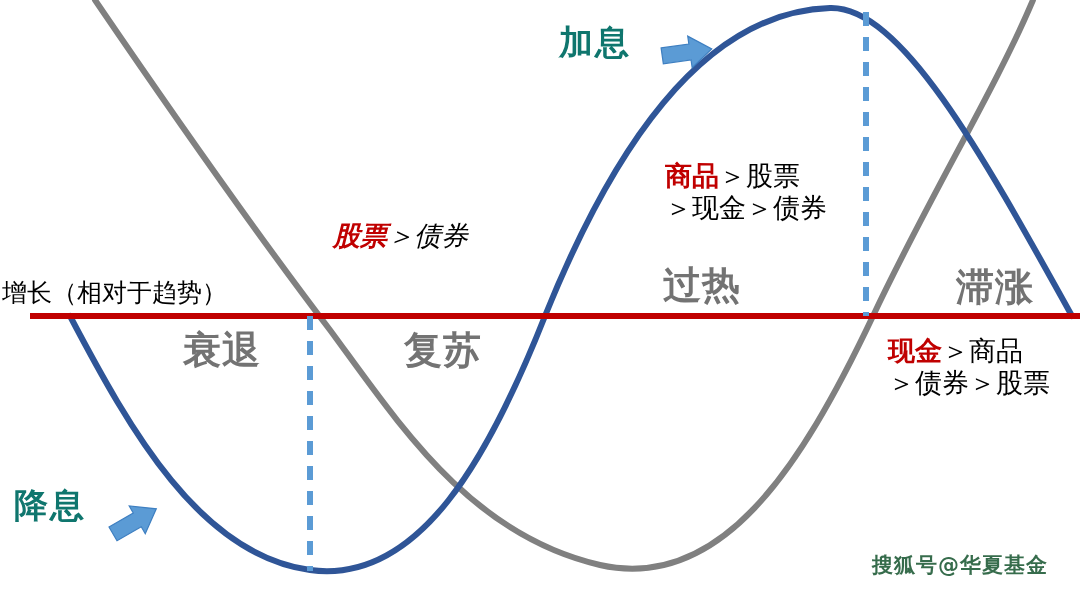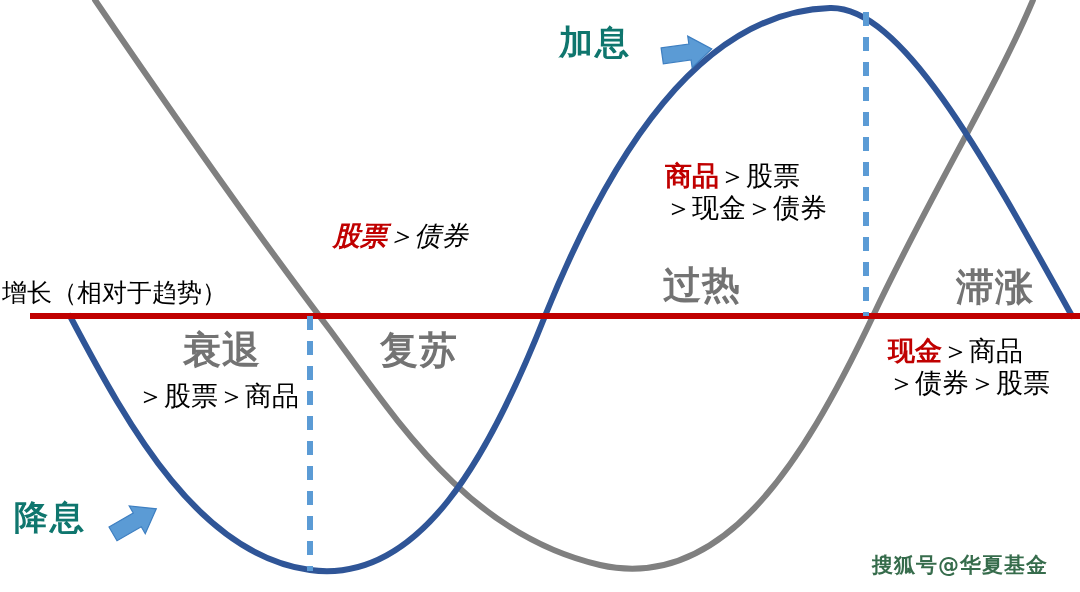--- a/index.html
+++ b/index.html
@@ -105,28 +105,27 @@
 
     <g transform="translate(105,520) rotate(-30)">
       <path d="M 0,8 L 28,8 L 28,0 L 50,16 L 28,32 L 28,24 L 0,24 Z" fill="#5B9BD5" stroke="#3E7FC1" stroke-width="1.2"></path>
     </g>
   </svg>
 
   <div class="lbl axis-caption" style="left:2px; top:278px;">增长（相对于趋势）</div>
 
   <div class="lbl phase" style="left:183px; top:328px;">衰退</div>
 
-  <div class="lbl phase" style="left:380px; top:328px;">复苏</div>
+  <div class="lbl phase" style="left:404px; top:328px;">复苏</div>
 
   <div class="lbl phase" style="left:663px; top:263px;">过热</div>
 
   <div class="lbl phase" style="left:948px; top:265px;margin-left:8px;">滞涨</div>
 
   <div class="lbl assets" style="left:137px; top:380px;">
-    <span class="line">＞股票＞商品</span>
   </div>
 
   <div class="lbl assets" style="left:333px; top:220px;font-style:italic;">
     <span class="line">
       <span class="first">股票</span><span class="gt">＞债券</span>
     </span>
   </div>
 
   <div class="lbl assets" style="left:888px; top:335px;">
     <span class="line">
@@ -137,17 +136,17 @@
 
   <div class="lbl assets" style="left:665px; top:160px;">
     <span class="line">
       <span class="first">商品</span><span class="gt">＞股票</span>
     </span>
     <span class="line">＞现金＞债券</span>
   </div>
 
   <div class="lbl rate" style="left:559px; top:22px;">加息</div>
 
-  <div class="lbl rate" style="left:14px; top:497px;">降息</div>
+  <div class="lbl rate" style="left:14px; top:485px;">降息</div>
 
   <div class="watermark" style="left:872px; top:551px;">搜狐号@华夏基金</div>
 
 </div>
 
 </body></html>

